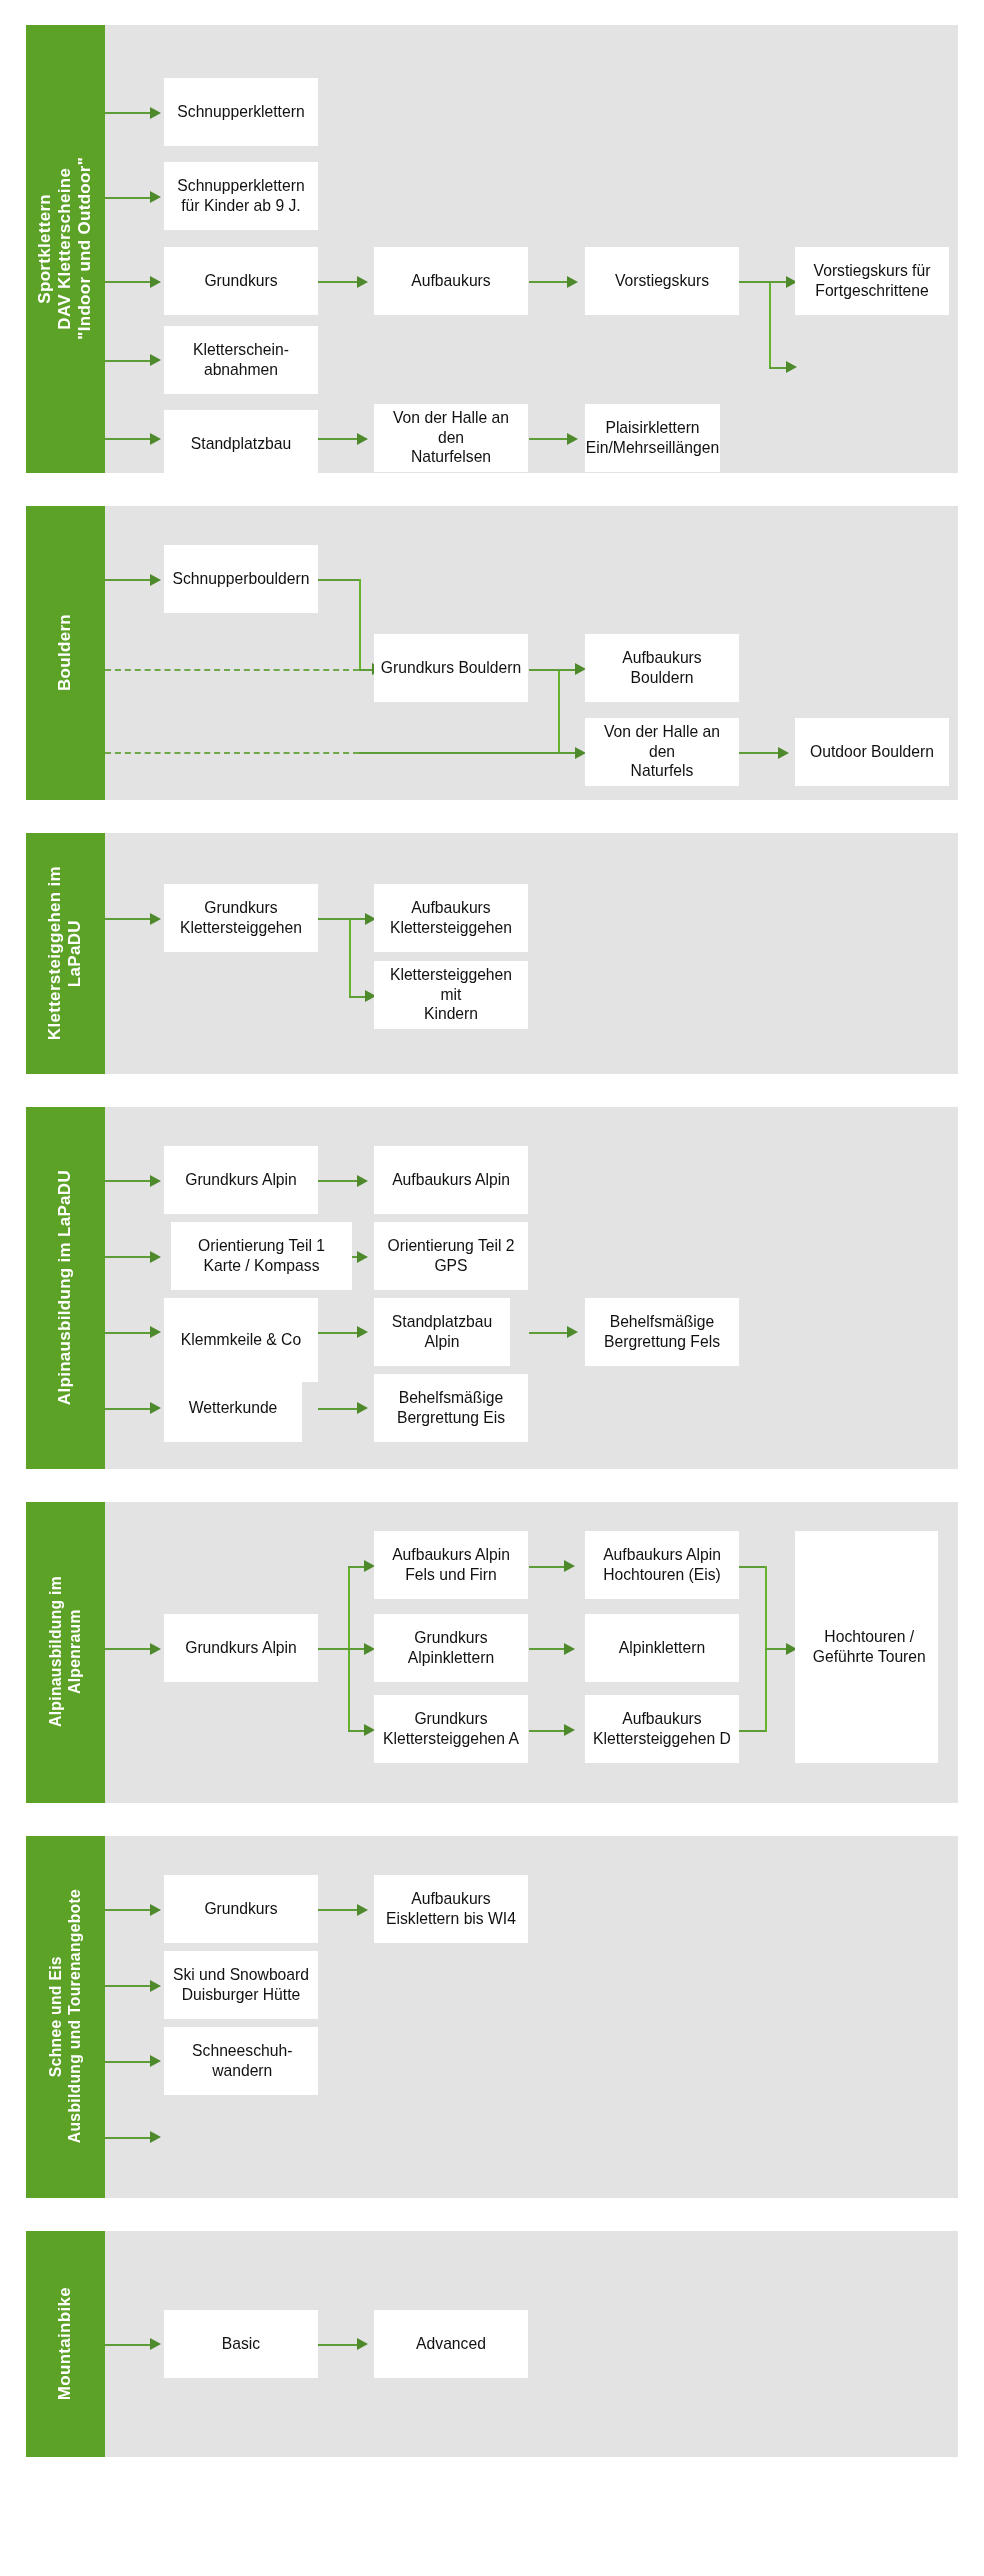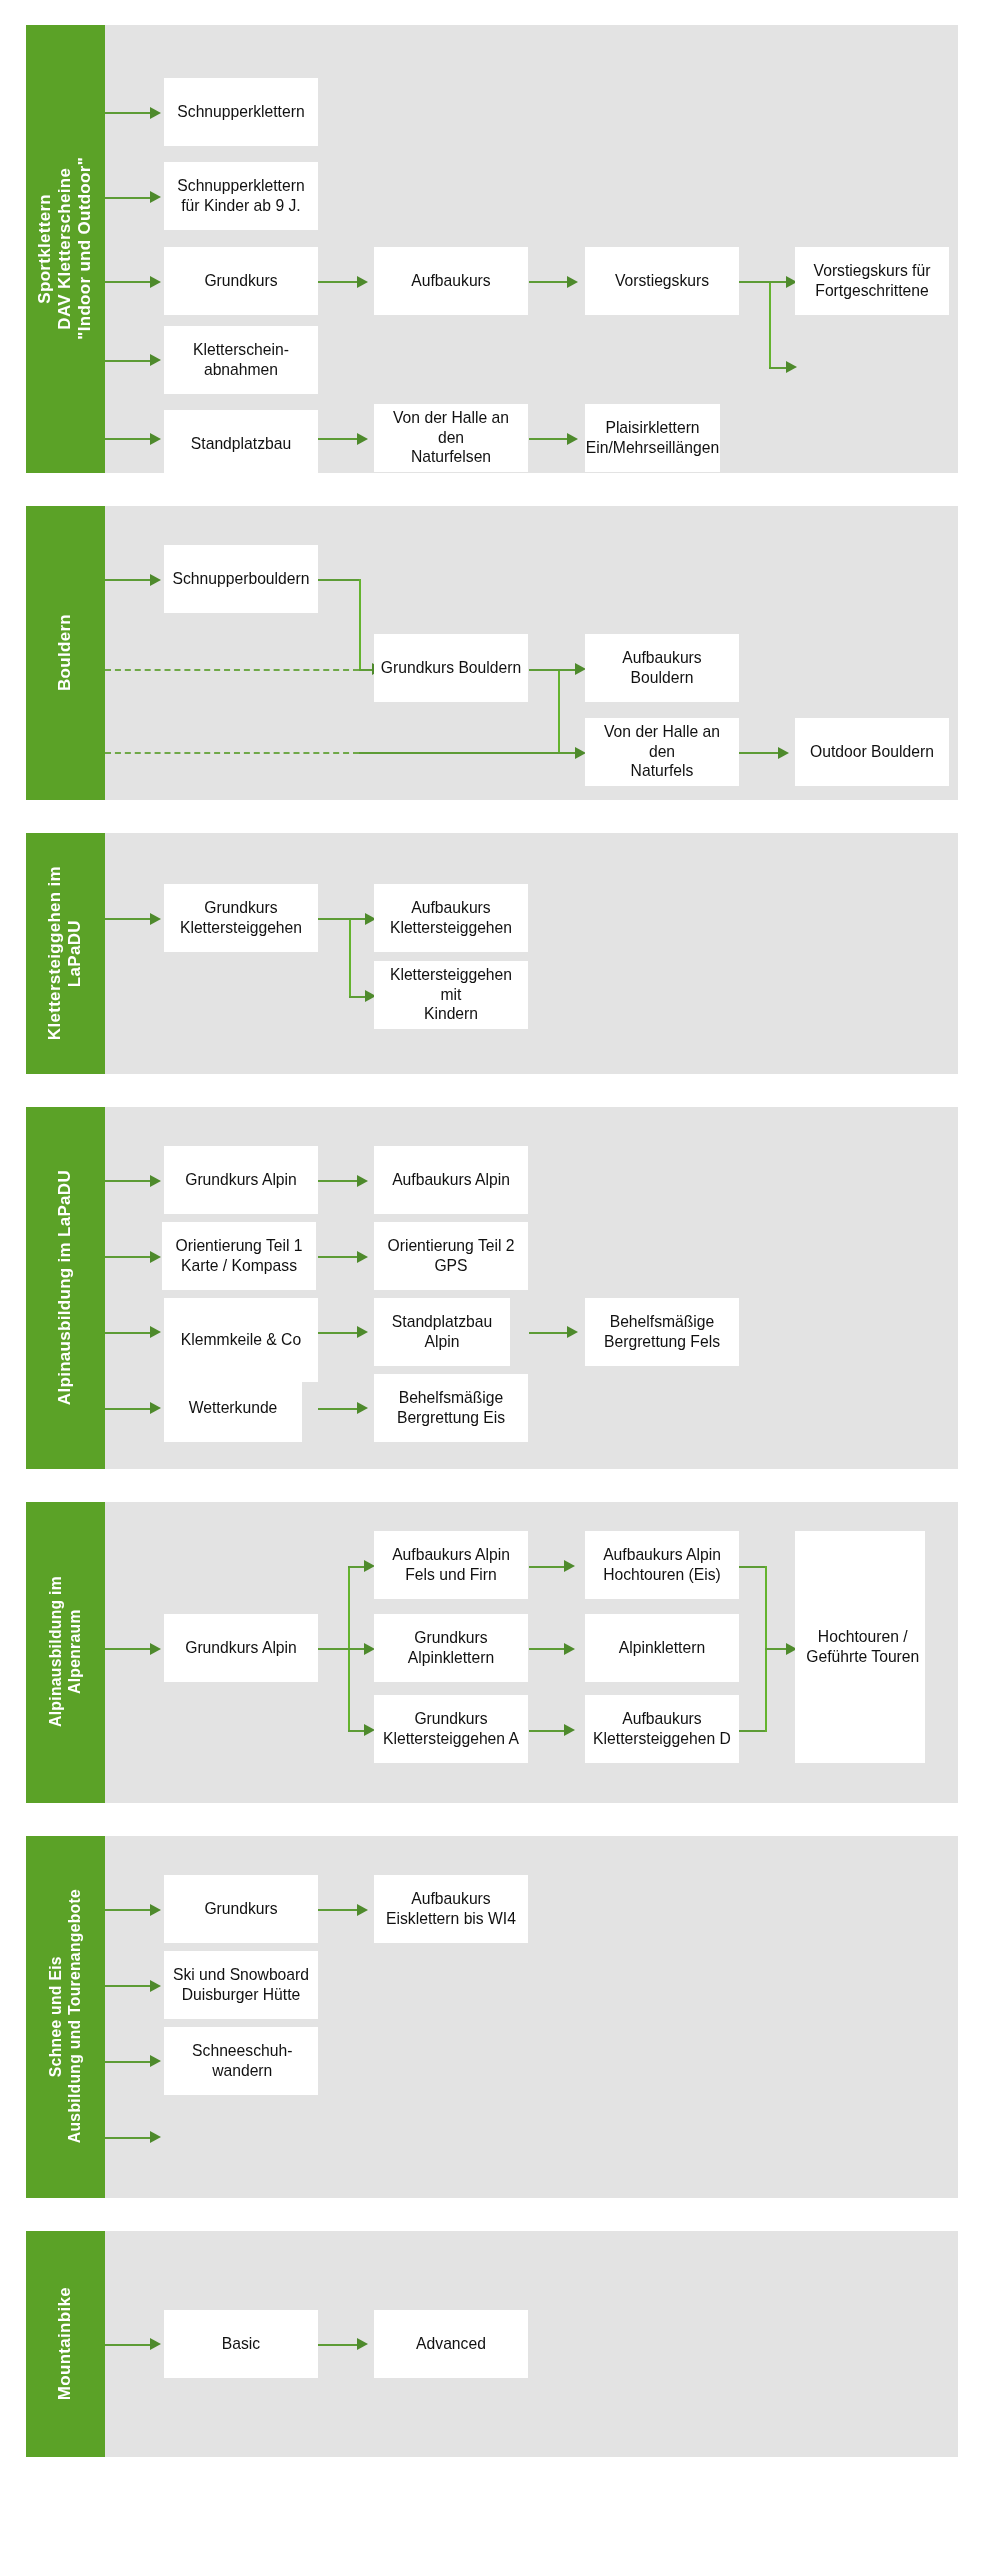--- a/index.html
+++ b/index.html
@@ -249,21 +249,21 @@
       <div class="arrow" style="left:252px; top:144px;"></div>
       <div class="hline" style="left:213px; top:225px; width:41px;"></div>
       <div class="arrow" style="left:252px; top:219px;"></div>
       <div class="hline" style="left:424px; top:225px; width:41px;"></div>
       <div class="arrow" style="left:462px; top:219px;"></div>
       <div class="hline" style="left:213px; top:301px; width:41px;"></div>
       <div class="arrow" style="left:252px; top:295px;"></div>
 
       <div class="node" style="left:59px; top:39px; width:154px; height:68px;">Grundkurs Alpin</div>
       <div class="node" style="left:269px; top:39px; width:154px; height:68px;">Aufbaukurs Alpin</div>
-      <div class="node" style="left:57px; top:115px; width:154px; height:68px;">Orientierung Teil 1
+      <div class="node" style="left:66px; top:115px; width:181px; height:68px;">Orientierung Teil 1
 Karte / Kompass</div>
       <div class="node" style="left:269px; top:115px; width:154px; height:68px;">Orientierung Teil 2
 GPS</div>
       <div class="node" style="left:59px; top:191px; width:154px; height:84px;">Klemmkeile &amp; Co</div>
       <div class="node" style="left:269px; top:191px; width:136px; height:68px;">Standplatzbau Alpin</div>
       <div class="node" style="left:480px; top:191px; width:154px; height:68px;">Behelfsmäßige
 Bergrettung Fels</div>
       <div class="node" style="left:59px; top:267px; width:138px; height:68px;">Wetterkunde</div>
       <div class="node" style="left:269px; top:267px; width:154px; height:68px;">Behelfsmäßige
 Bergrettung Eis</div>
@@ -307,21 +307,21 @@
 Fels und Firn</div>
       <div class="node" style="left:269px; top:112px; width:154px; height:68px;">Grundkurs
 Alpinklettern</div>
       <div class="node" style="left:269px; top:193px; width:154px; height:68px;">Grundkurs
 Klettersteiggehen A</div>
       <div class="node" style="left:480px; top:29px; width:154px; height:68px;">Aufbaukurs Alpin
 Hochtouren (Eis)</div>
       <div class="node" style="left:480px; top:112px; width:154px; height:68px;">Alpinklettern</div>
       <div class="node" style="left:480px; top:193px; width:154px; height:68px;">Aufbaukurs
 Klettersteiggehen D</div>
-      <div class="node tall" style="left:690px; top:29px; width:130px; height:232px;padding-left:11px;">Hochtouren /
+      <div class="node tall" style="left:690px; top:29px; width:143px; height:232px;padding-left:11px;">Hochtouren /
 Geführte Touren</div>
     </div>
   </div>
 
   <div class="section" style="height:362px;">
     <div class="band">
       <div class="band-label sm">Schnee und Eis
 Ausbildung und Tourenangebote</div>
     </div>
     <div class="canvas">

